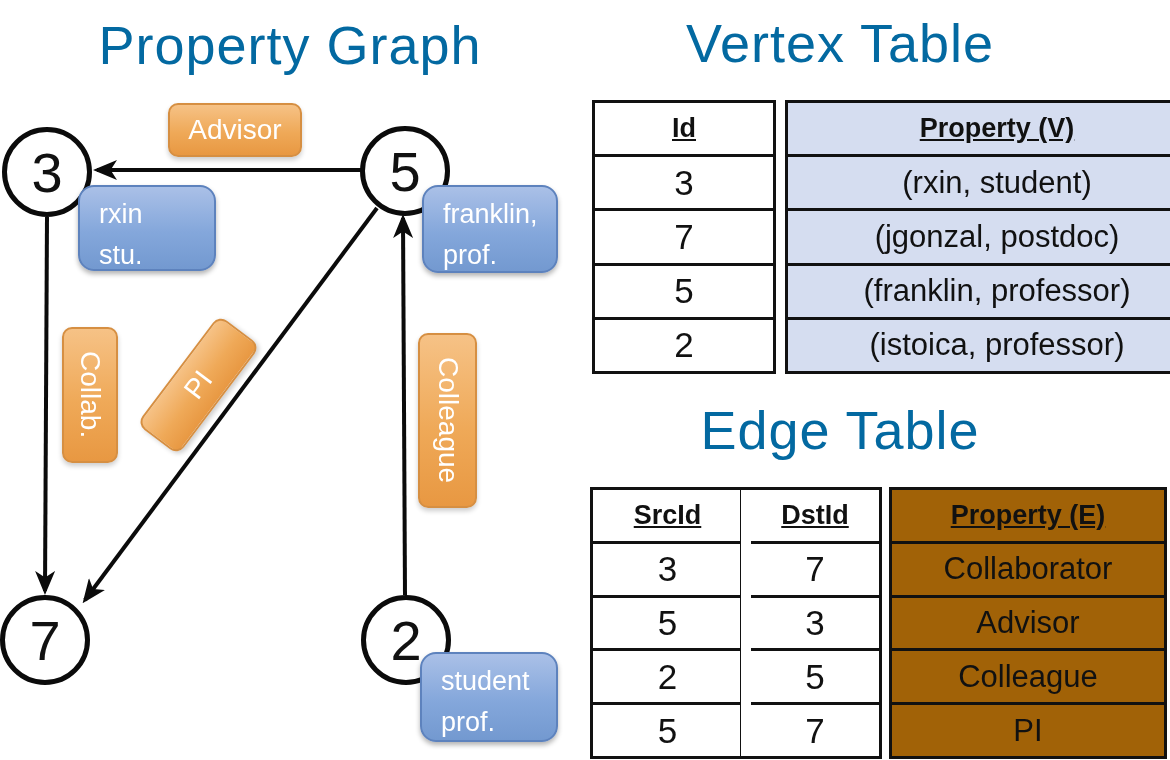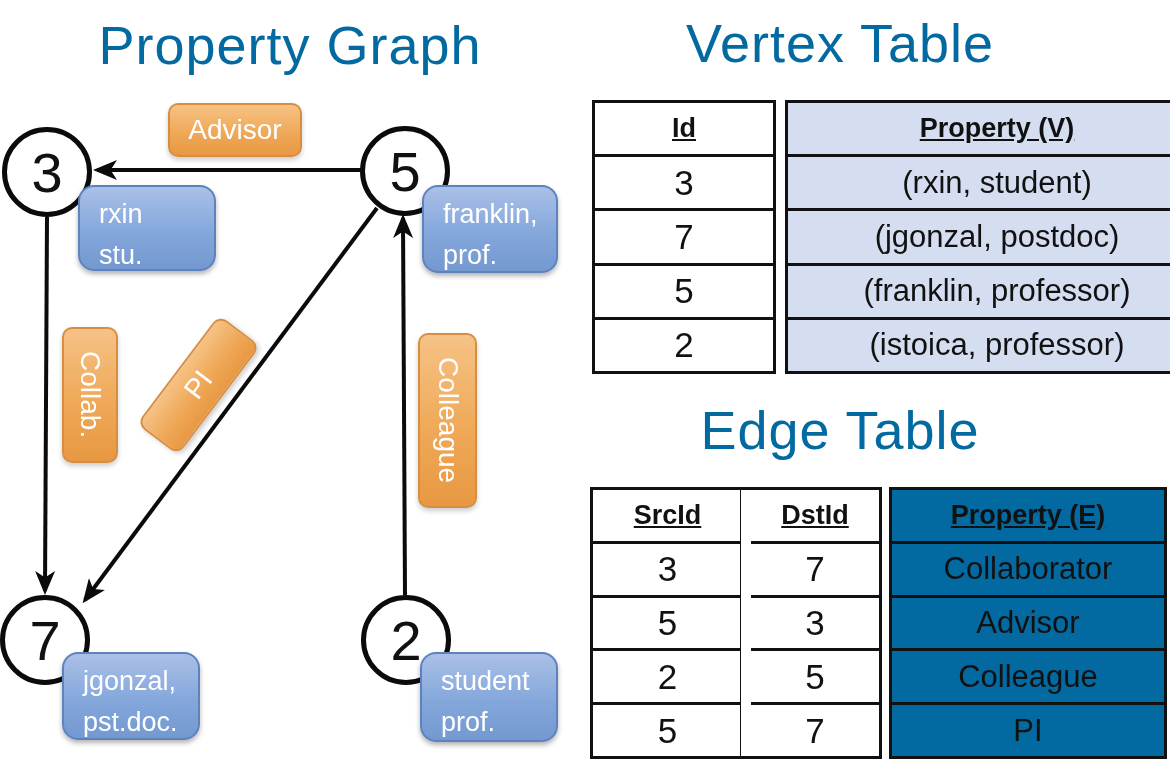--- a/index.html
+++ b/index.html
@@ -107,21 +107,21 @@
   #vt-id   { left: 592px; top: 100px; width: 184px; height: 274px; }
   #vt-prop { left: 785px; top: 100px; width: 424px; height: 274px; background: #7f1d1d; }
   #vt-prop .cell { background: #d5ddf0; }
   #vt-prop .cell.hdr { background: #d5ddf0; }
 
   #et-src  { left: 590px; top: 487px; width: 153px; height: 272px; }
   #et-dst  { left: 740px; top: 487px; width: 142px; height: 272px; }
   #et-src { border-right-width: 1.5px; }
   #et-dst { border-left-width: 1.5px; padding-left: 10px; }
   #et-prop { left: 889px; top: 487px; width: 278px; height: 272px; background: #f6dfc4; }
-  #et-prop .cell { background: #0369a1; }
+  #et-prop .cell { background: #a16207; }
 </style>
 </head>
 <body>
 
 <div id="stage">
 
   <div class="title" id="graph-title">Property Graph</div>
   <div class="title" id="edge-title">Edge Table</div>
   <div class="title" id="vertex-title">Vertex Table</div>
 
@@ -151,24 +151,20 @@
   </svg>
 
   <div class="vbox" id="vbox-rxin">
     <div>rxin</div>
     <div>stu.</div>
   </div>
   <div class="vbox" id="vbox-franklin">
     <div>franklin,</div>
     <div>prof.</div>
   </div>
-  <div class="vbox" id="vbox-jgonzal">
-    <div>jgonzal,</div>
-    <div>pst.doc.</div>
-  </div>
   <div class="vbox" id="vbox-istoica">
     <div>student</div>
     <div>prof.</div>
   </div>
 
   <div class="ebox" id="ebox-advisor">Advisor</div>
   <div class="ebox vertical" id="ebox-collab">Collab.</div>
   <div class="ebox" id="ebox-pi">PI</div>
   <div class="ebox vertical" id="ebox-colleague">Colleague</div>
 

